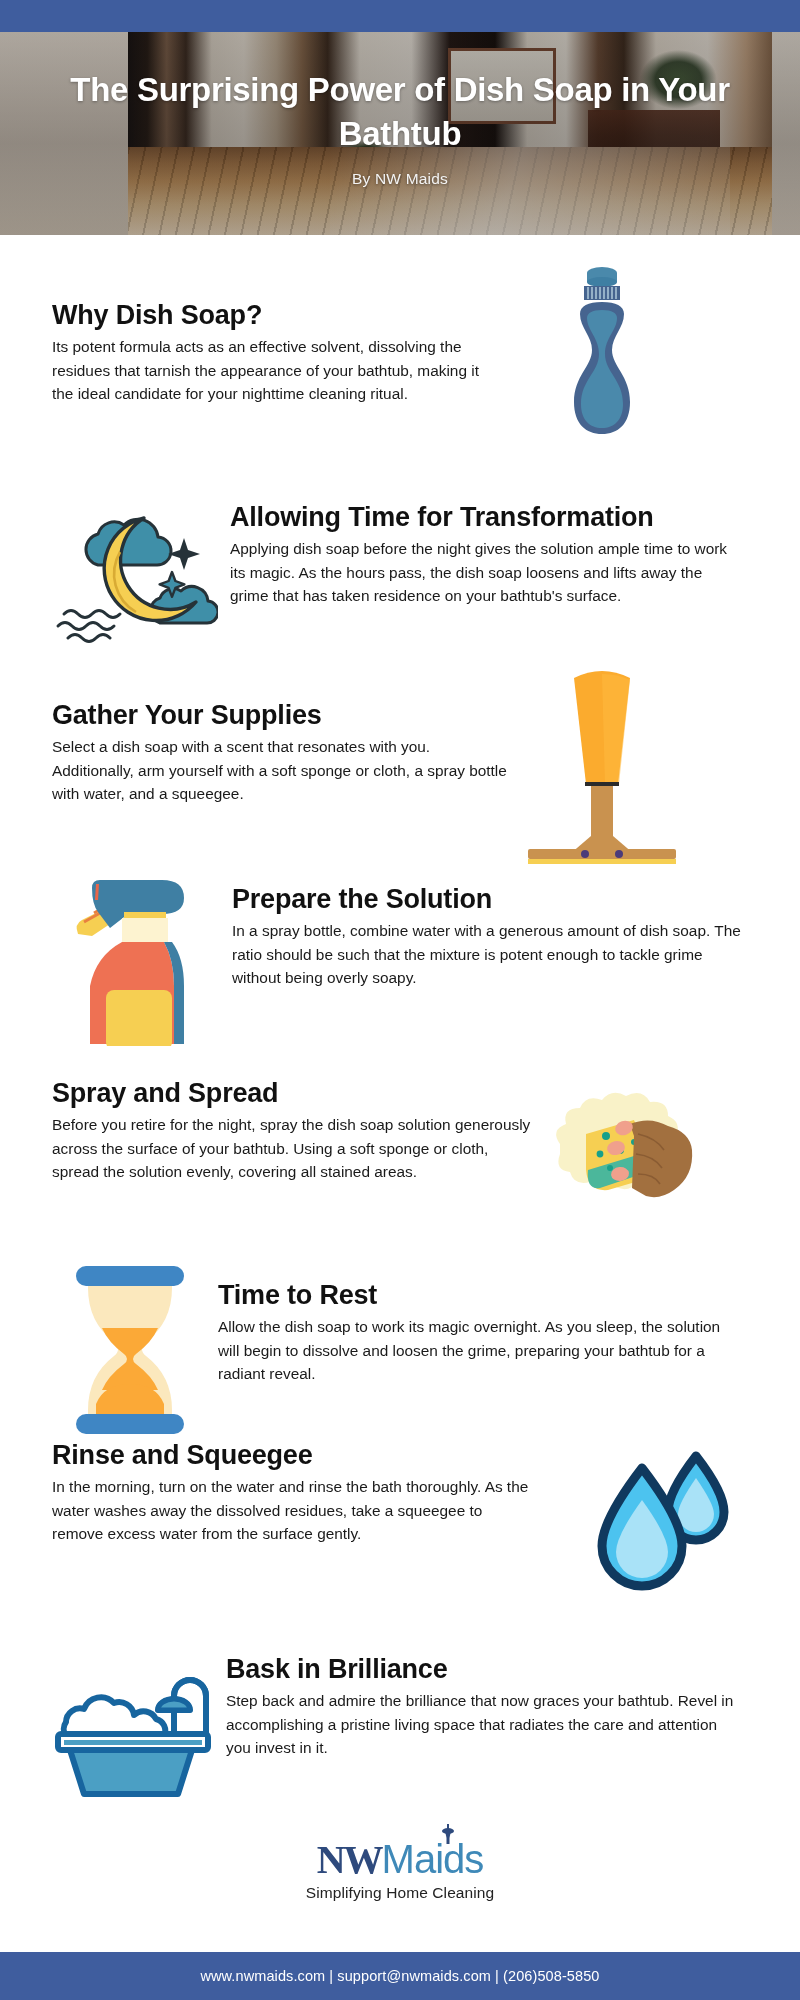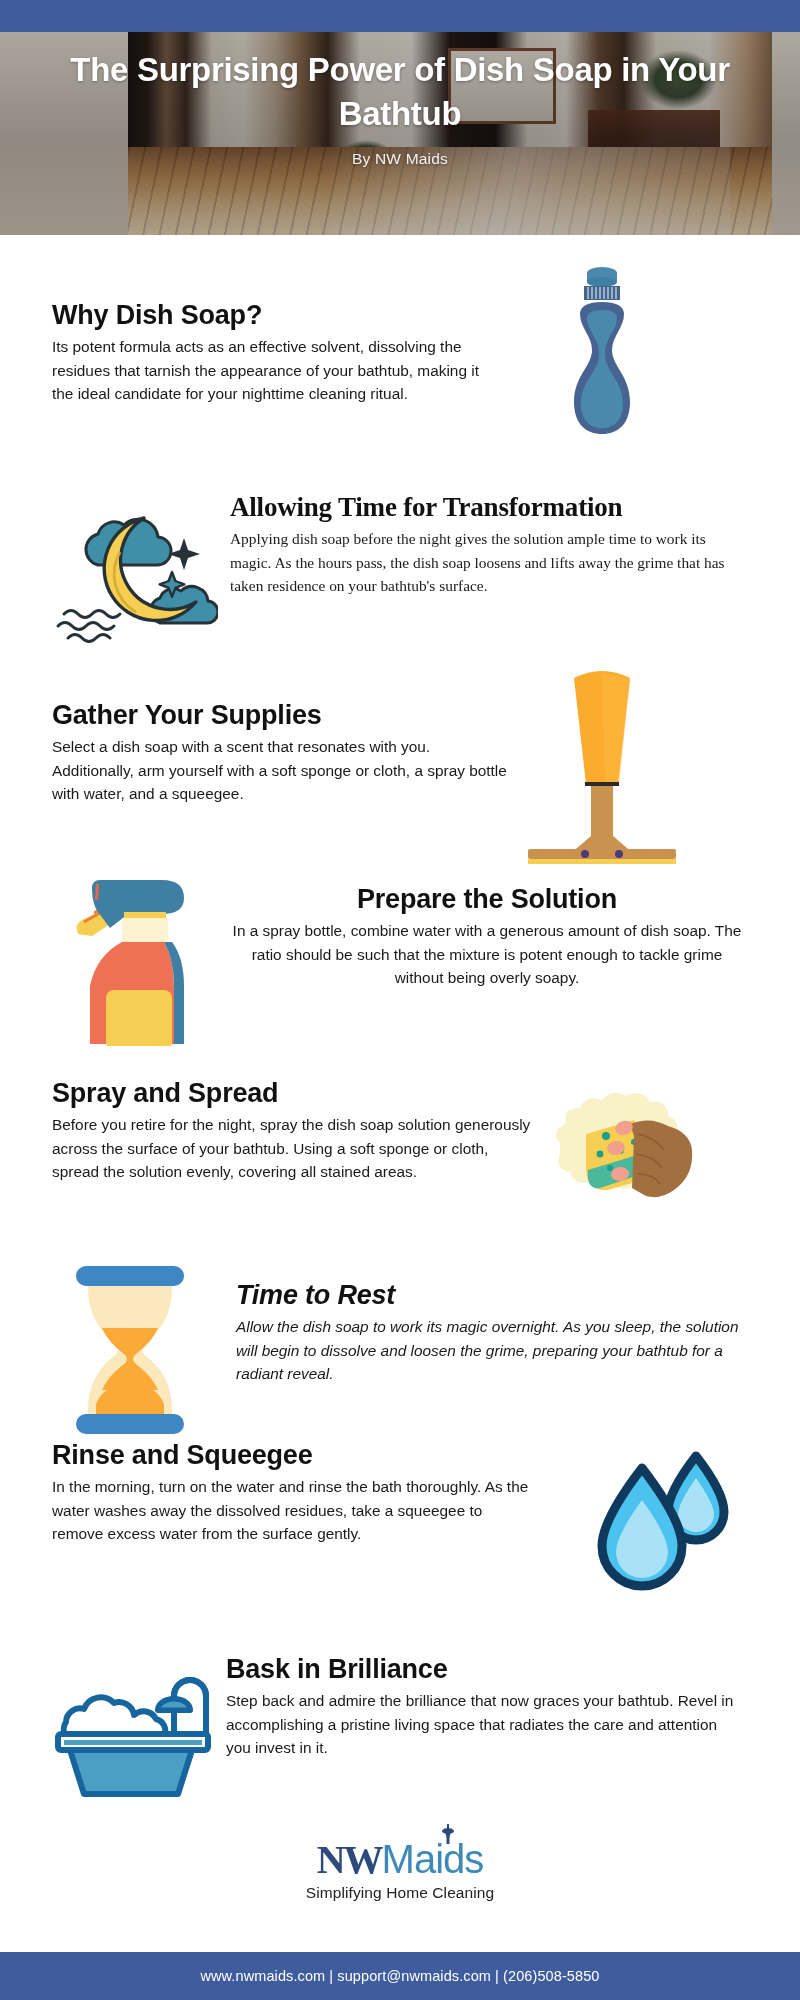--- a/index.html
+++ b/index.html
@@ -85,21 +85,21 @@
     background: linear-gradient(180deg,#f4f0e6 0%,#e4ded2 100%);
     border: 3px solid #7b4a33;
   }
   .hero-scrim {
     position: absolute; left: 0; top: 0; width: 100%; height: 100%;
     background: linear-gradient(180deg, rgba(20,16,14,0.30) 0%, rgba(20,16,14,0.40) 55%, rgba(20,16,14,0.30) 100%);
   }
   .hero-text {
     position: absolute; left: 0; top: 0; width: 100%; height: 100%;
     display: flex; flex-direction: column; align-items: center; justify-content: flex-start;
-    padding-top: 16px;
+    padding-top: 36px;
   }
   .hero-title {
     width: 740px;
     text-align: center;
     color: #ffffff;
     font-size: 33px;
     font-weight: bold;
     line-height: 1.33;
     letter-spacing: -0.3px;
     text-shadow: 0 1px 3px rgba(0,0,0,.35);
@@ -236,21 +236,21 @@
           <path d="M20 142 q7 -7 14 0 t14 0 t14 0"></path>
         </g>
         <path d="M50 38 a17 17 0 0 1 26 -9 a20 20 0 0 1 34 12 a14 14 0 0 1 -2 28 h-58 a16 16 0 0 1 0 -31 Z" fill="#3f8fa8" stroke="#263238" stroke-width="3" stroke-linejoin="round"></path>
         <path d="M112 102 a14 14 0 0 1 21 -7 a16 16 0 0 1 27 10 a11 11 0 0 1 -2 22 h-46 a13 13 0 0 1 0 -25 Z" fill="#3f8fa8" stroke="#263238" stroke-width="3" stroke-linejoin="round"></path>
         <path d="M96 22 a52 52 0 1 0 52 84 a44 44 0 1 1 -52 -84 Z" fill="#f6cf52" stroke="#263238" stroke-width="3.4" stroke-linejoin="round"></path>
         <path d="M72 56 a44 44 0 0 0 16 60" stroke="#d9ab34" stroke-width="2.6" fill="none"></path>
         <path d="M136 42 l4 12 l12 4 l-12 4 l-4 12 l-4 -12 l-12 -4 l12 -4 Z" fill="#263238"></path>
         <path d="M124 76 l3.4 9 l9 3.4 l-9 3.4 l-3.4 9 l-3.4 -9 l-9 -3.4 l9 -3.4 Z" fill="#3f8fa8" stroke="#263238" stroke-width="2.4" stroke-linejoin="round"></path>
       </svg>
     </div>
-    <div class="sec-text" style="width:510px; margin-left:12px; font-family:Liberation Serif, serif;">
+    <div class="sec-text" style="width:510px; margin-left:12px; margin-top:10px;">
       <div class="sec-title">Allowing Time for Transformation</div>
       <div class="sec-body">Applying dish soap before the night gives the solution ample time to work its magic. As the hours pass, the dish soap loosens and lifts away the grime that has taken residence on your bathtub's surface.</div>
     </div>
   </div>
 
   <div class="section" style="left:52px; top:700px; width:700px;">
     <div class="sec-text" style="width:460px;">
       <div class="sec-title">Gather Your Supplies</div>
       <div class="sec-body">Select a dish soap with a scent that resonates with you. Additionally, arm yourself with a soft sponge or cloth, a spray bottle with water, and a squeegee.</div>
     </div>
@@ -277,21 +277,21 @@
         <path d="M44 57 l14 -8" stroke="#e8803f" stroke-width="3"></path>
         <path d="M42 32 q0 -8 8 -8 h62 q22 0 22 18 q0 16 -22 16 h-34 l-18 14 l-12 -16 q-6 -8 -6 -24 Z" fill="#3f7fa3"></path>
         <path d="M46 28 l3 0 l-1 16 l-3 0 Z" fill="#e8664a"></path>
         <rect x="74" y="56" width="42" height="8" fill="#f6cf52"></rect>
         <rect x="72" y="62" width="46" height="26" fill="#fdf3d0"></rect>
         <path d="M72 86 q-26 14 -32 44 v58 h84 v-58 q0 -26 -10 -44 Z" fill="#ee7153"></path>
         <path d="M114 86 q10 18 10 44 v58 h10 v-58 q0 -28 -12 -44 Z" fill="#3f7fa3"></path>
         <rect x="56" y="134" width="66" height="60" rx="8" fill="#f6cf52"></rect>
       </svg>
     </div>
-    <div class="sec-text" style="width:510px; margin-left:12px; margin-top:22px;text-align:center;">
+    <div class="sec-text" style="width:510px; margin-left:12px; margin-top:22px;">
       <div class="sec-title">Prepare the Solution</div>
       <div class="sec-body">In a spray bottle, combine water with a generous amount of dish soap. The ratio should be such that the mixture is potent enough to tackle grime without being overly soapy.</div>
     </div>
   </div>
 
   <div class="section" style="left:52px; top:1078px; width:700px;">
     <div class="sec-text" style="width:480px;">
       <div class="sec-title">Spray and Spread</div>
       <div class="sec-body">Before you retire for the night, spray the dish soap solution generously across the surface of your bathtub. Using a soft sponge or cloth, spread the solution evenly, covering all stained areas.</div>
     </div>
@@ -327,21 +327,21 @@
     <div class="icon-box" style="width:160px; height:190px; margin-top:0px;">
       <svg viewBox="0 0 160 190" width="160" height="190">
         <path d="M38 22 h84 v12 q0 34 -26 54 q-4 3 -4 7 q0 4 4 7 q26 20 26 54 v12 h-84 v-12
                  q0 -34 26 -54 q4 -3 4 -7 q0 -4 -4 -7 q-26 -20 -26 -54 Z" fill="#fbe8bd"></path>
         <path d="M52 74 h56 q-6 14 -22 26 q-3 2 -3 5 q0 3 3 5 q16 12 22 26 h-56 q6 -14 22 -26 q3 -2 3 -5 q0 -3 -3 -5 q-16 -12 -22 -26 Z" fill="#fba937"></path>
         <path d="M46 150 q8 -20 34 -20 q26 0 34 20 v18 h-68 Z" fill="#fba937"></path>
         <rect x="26" y="12" width="108" height="20" rx="10" fill="#3f86c4"></rect>
         <rect x="26" y="160" width="108" height="20" rx="10" fill="#3f86c4"></rect>
       </svg>
     </div>
-    <div class="sec-text" style="width:520px; margin-left:26px; margin-top:26px;font-style:italic;">
+    <div class="sec-text" style="width:520px; margin-left:8px; margin-top:26px;">
       <div class="sec-title">Time to Rest</div>
       <div class="sec-body">Allow the dish soap to work its magic overnight. As you sleep, the solution will begin to dissolve and loosen the grime, preparing your bathtub for a radiant reveal.</div>
     </div>
   </div>
 
   <div class="section" style="left:52px; top:1440px; width:700px;gap:40px;">
     <div class="sec-text" style="width:480px;">
       <div class="sec-title">Rinse and Squeegee</div>
       <div class="sec-body">In the morning, turn on the water and rinse the bath thoroughly. As the water washes away the dissolved residues, take a squeegee to remove excess water from the surface gently.</div>
     </div>

